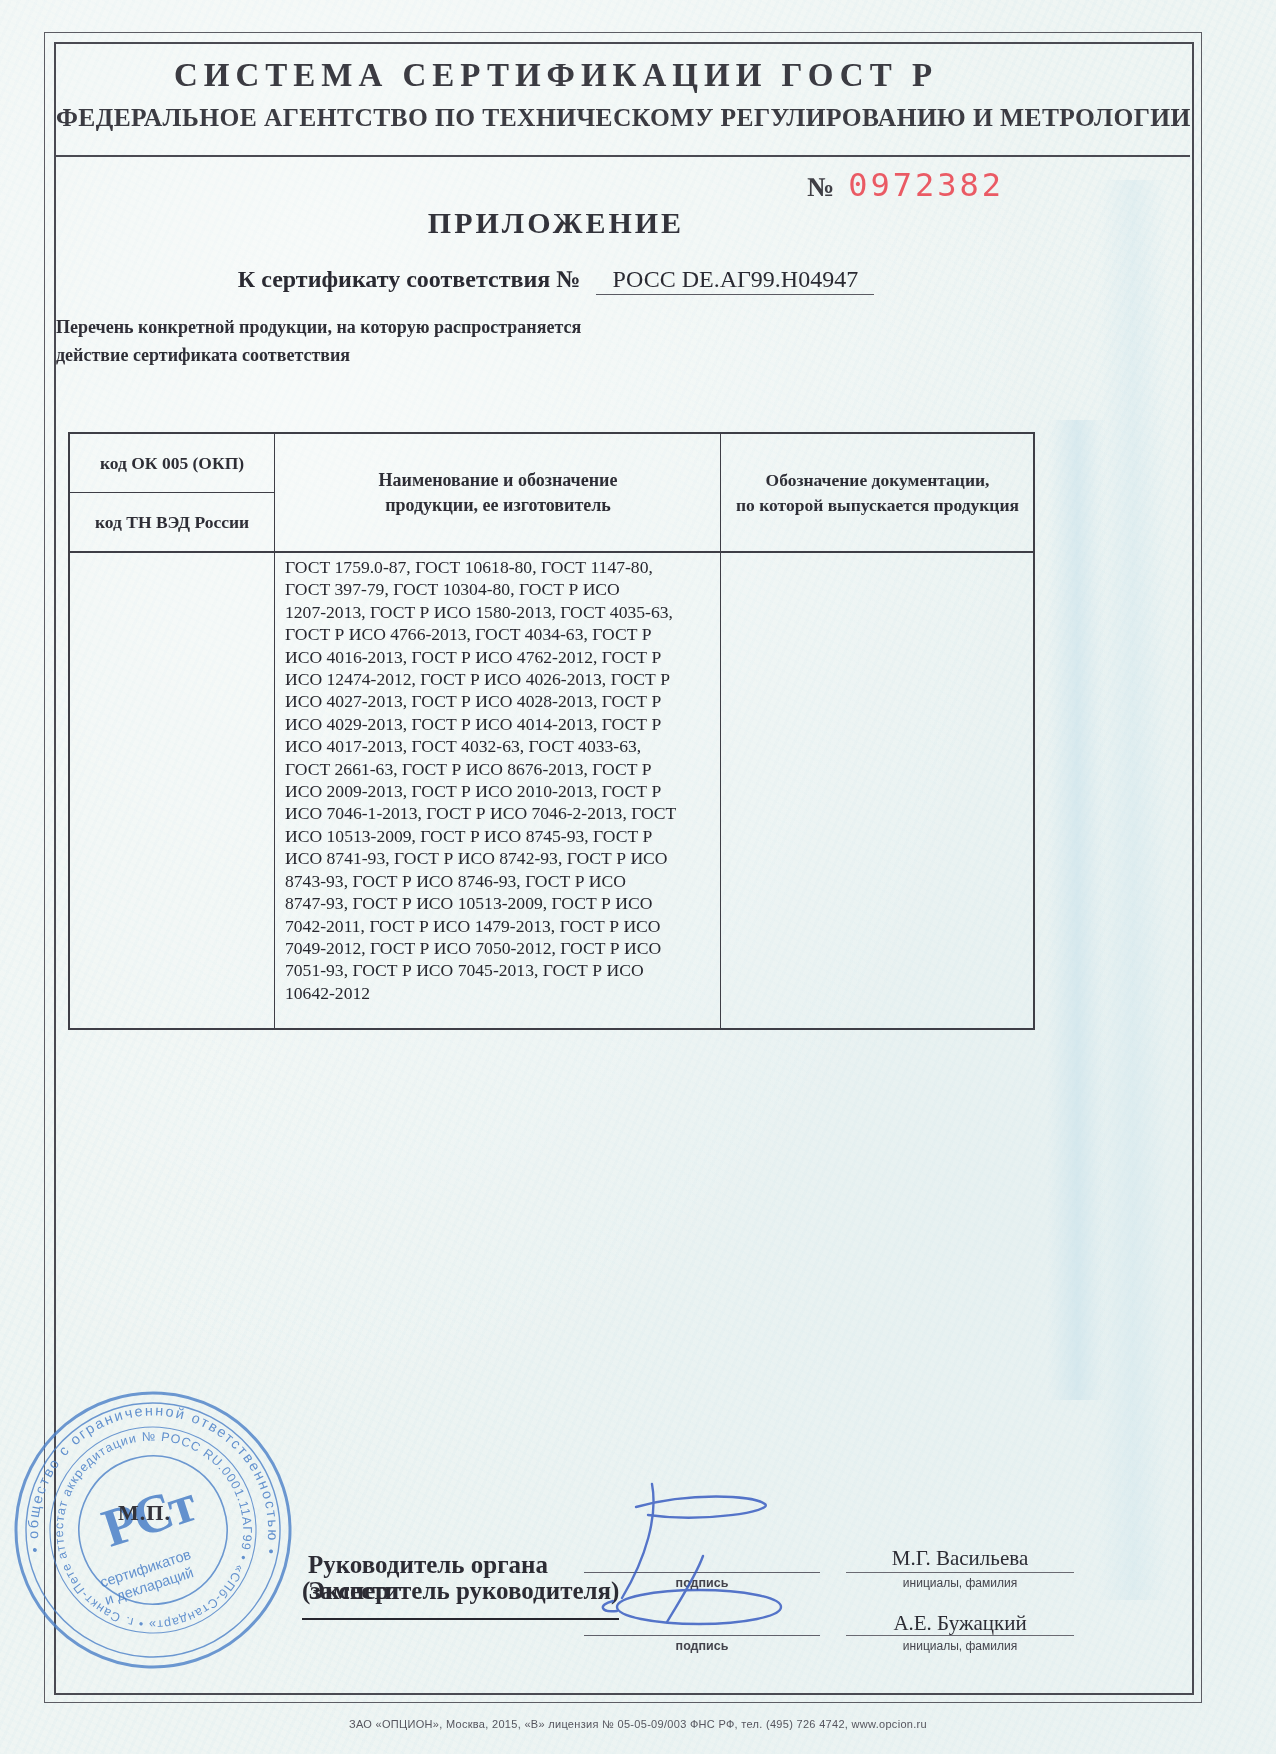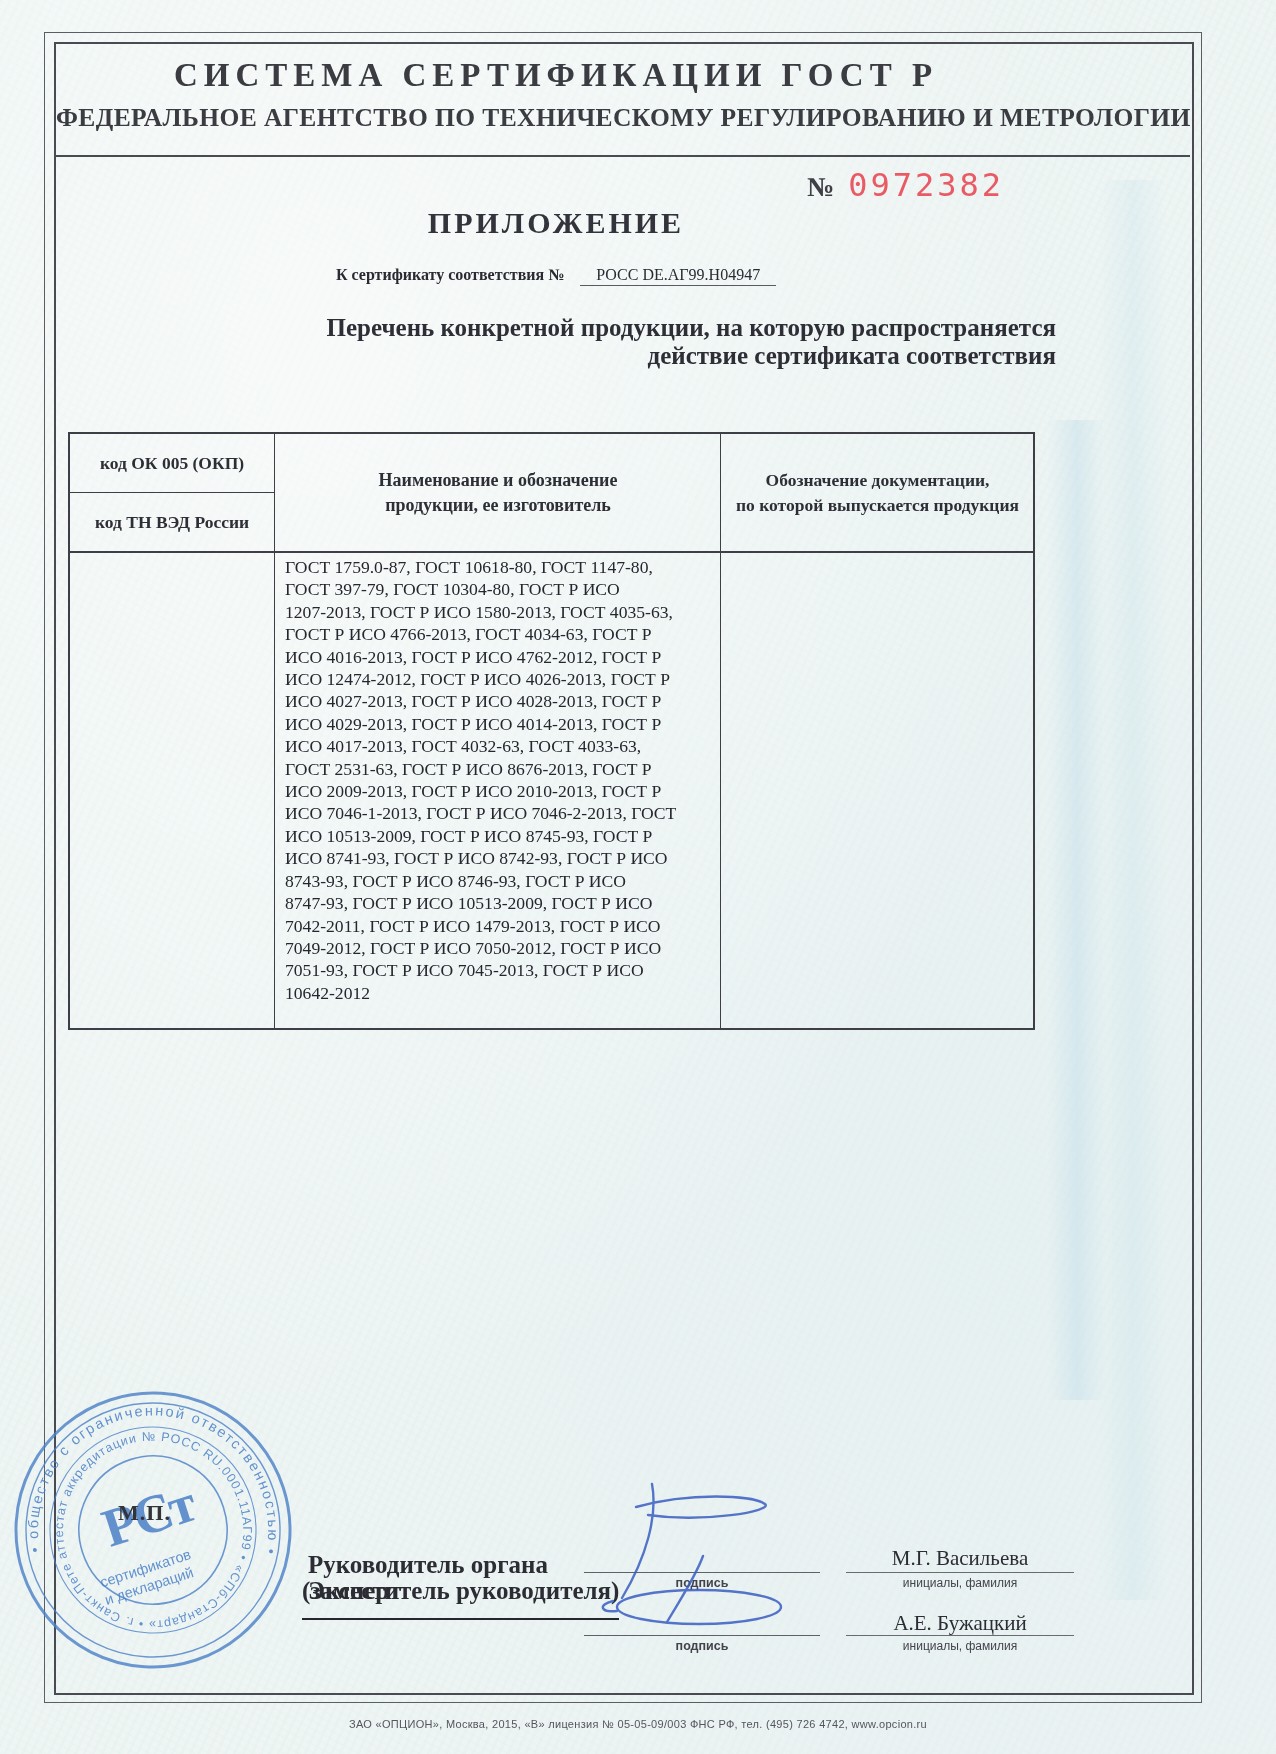--- a/index.html
+++ b/index.html
@@ -32,25 +32,25 @@
   .hdr-sub { left:56px; top:103px; width:1000px; text-align:center;
     font-size:25.5px; font-weight:bold; letter-spacing:.4px; color:#3b3b42; white-space:nowrap; }
   
   .serial { left:54px; top:166px; width:950px; text-align:right; white-space:nowrap; }
   .serial .no-sign { font-size:27px; color:#3f3f45; font-weight:bold; }
   .serial .digits { font-size:32px; color:#ea5a64; font-family:"DejaVu Sans Mono", monospace;
     letter-spacing:3px; margin-left:14px; }
   
   .doc-title { left:56px; top:206px; width:1000px; text-align:center;
     font-size:30px; font-weight:bold; letter-spacing:3px; color:#33333b; }
-  .cert-line { left:56px; top:266px; width:1000px; text-align:center; font-size:16px; white-space:nowrap; }
+  .cert-line { left:56px; top:266px; width:1000px; text-align:center; font-size:24px; white-space:nowrap; }
   .cert-line .lbl { font-weight:bold; }
   .cert-line .num { margin-left:16px; padding:0 16px 2px 16px; border-bottom:1.8px solid #5a5a62; }
-  .purpose { left:56px; top:314px; width:1000px; text-align:right;
-    font-size:25px; font-weight:bold; line-height:27.5px; color:#2e2e36; }
+  .purpose { left:56px; top:314px; width:1000px; text-align:left;
+    font-size:18px; font-weight:bold; line-height:27.5px; color:#2e2e36; }
   
   .tbl { left:68px; top:432px; width:963px; height:594px; border:2px solid #3e3e46; }
   .tbl .v1 { left:204px; top:0; height:100%; border-left:1.8px solid #3e3e46; }
   .tbl .v2 { left:650px; top:0; height:100%; border-left:1.8px solid #3e3e46; }
   .tbl .h-head { left:0; top:117px; width:100%; border-top:2px solid #3e3e46; }
   .tbl .h-c1 { left:0; top:58px; width:204px; border-top:1.6px solid #3e3e46; }
   .cell { display:flex; align-items:center; justify-content:center; text-align:center;
     font-weight:bold; color:#2e2e36; }
   .c1a { left:0; top:0; width:204px; height:58px; font-size:17.5px;text-align:center; }
   .c1b { left:0; top:60px; width:204px; height:57px; font-size:17.5px; }
@@ -144,21 +144,21 @@
     <div class="abs tbody-text">
         <div>ГОСТ 1759.0-87, ГОСТ 10618-80, ГОСТ 1147-80,</div>
         <div>ГОСТ 397-79, ГОСТ 10304-80, ГОСТ Р ИСО</div>
         <div>1207-2013, ГОСТ Р ИСО 1580-2013, ГОСТ 4035-63,</div>
         <div>ГОСТ Р ИСО 4766-2013, ГОСТ 4034-63, ГОСТ Р</div>
         <div>ИСО 4016-2013, ГОСТ Р ИСО 4762-2012, ГОСТ Р</div>
         <div>ИСО 12474-2012, ГОСТ Р ИСО 4026-2013, ГОСТ Р</div>
         <div>ИСО 4027-2013, ГОСТ Р ИСО 4028-2013, ГОСТ Р</div>
         <div>ИСО 4029-2013, ГОСТ Р ИСО 4014-2013, ГОСТ Р</div>
         <div>ИСО 4017-2013, ГОСТ 4032-63, ГОСТ 4033-63,</div>
-        <div>ГОСТ 2531-63, ГОСТ Р ИСО 8676-2013, ГОСТ Р</div>
+        <div>ГОСТ 2661-63, ГОСТ Р ИСО 8676-2013, ГОСТ Р</div>
         <div>ИСО 2009-2013, ГОСТ Р ИСО 2010-2013, ГОСТ Р</div>
         <div>ИСО 7046-1-2013, ГОСТ Р ИСО 7046-2-2013, ГОСТ</div>
         <div>ИСО 10513-2009, ГОСТ Р ИСО 8745-93, ГОСТ Р</div>
         <div>ИСО 8741-93, ГОСТ Р ИСО 8742-93, ГОСТ Р ИСО</div>
         <div>8743-93, ГОСТ Р ИСО 8746-93, ГОСТ Р ИСО</div>
         <div>8747-93, ГОСТ Р ИСО 10513-2009, ГОСТ Р ИСО</div>
         <div>7042-2011, ГОСТ Р ИСО 1479-2013, ГОСТ Р ИСО</div>
         <div>7049-2012, ГОСТ Р ИСО 7050-2012, ГОСТ Р ИСО</div>
         <div>7051-93, ГОСТ Р ИСО 7045-2013, ГОСТ Р ИСО</div>
         <div>10642-2012</div>

